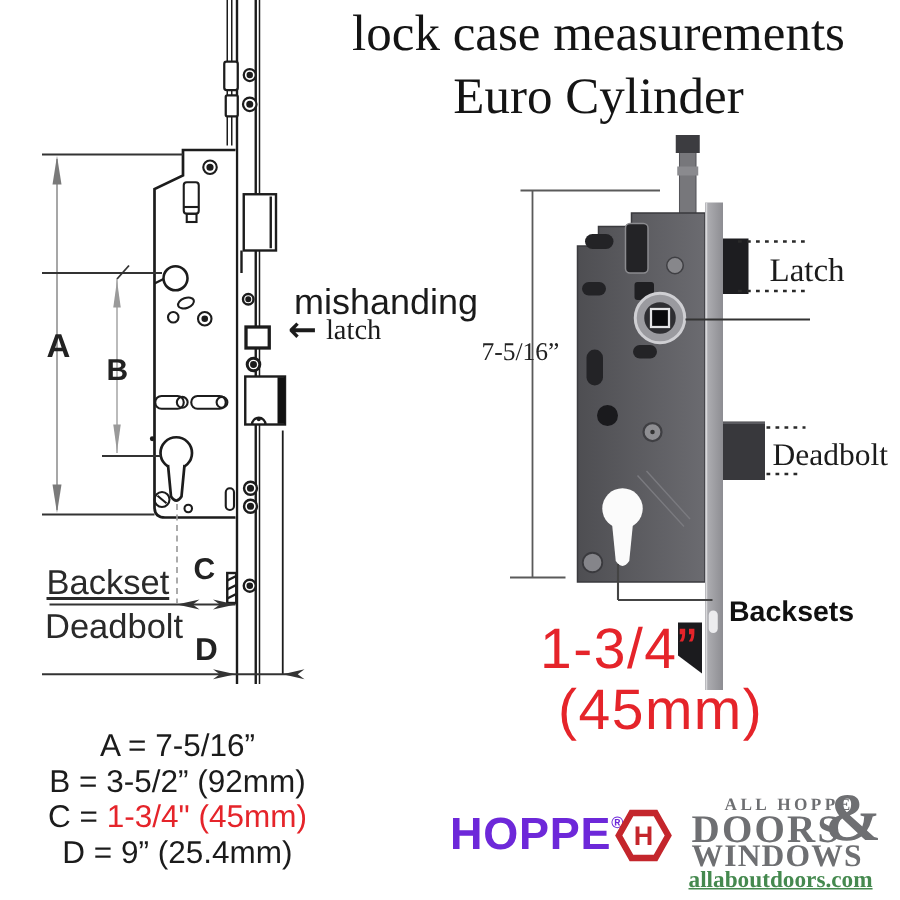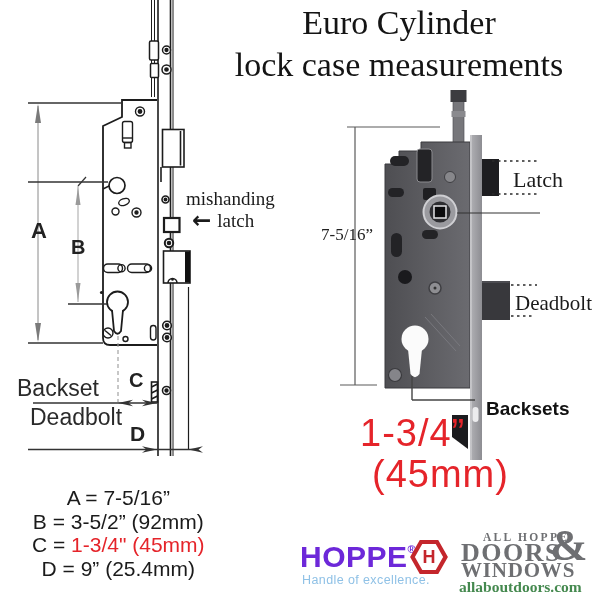--- a/index.html
+++ b/index.html
@@ -8,23 +8,23 @@
   .abs{position:absolute;}
   
   .title{left:198px;top:2px;width:402px;text-align:center;
          font-family:"Liberation Serif",serif;font-size:34px;line-height:1.24;color:#141414;}
   
   .dim-label{font-weight:bold;color:#222;}
   .lbl-a{left:31px;top:218px;font-size:22px;}
   .lbl-b{left:71px;top:236px;font-size:20px;}
   .lbl-c{left:129px;top:369px;font-size:20px;}
   .lbl-d{left:130px;top:422px;font-size:21px;}
-  .lbl-backset{left:17px;top:375px;font-size:23px;color:#2a2a2a;}
+  .lbl-backset{left:31px;top:375px;font-size:23px;color:#2a2a2a;text-decoration:underline;}
   .lbl-dthrow{left:30px;top:406px;font-size:23px;color:#2a2a2a;line-height:23px;}
-  .lbl-mish1{left:186px;top:188px;font-family:Liberation Serif, serif;font-size:19px;}
+  .lbl-mish1{left:196px;top:188px;font-family:Liberation Sans, sans-serif;font-size:24px;}
   .lbl-mish2{left:192px;top:209px;font-family:"Liberation Serif",serif;font-size:19px;display:flex;align-items:center;gap:6px;}
   .lbl-mish2 .arr{font-weight:bold;font-size:23px;font-family:"DejaVu Sans",sans-serif;line-height:1;}
   
   .lbl-hdim{left:321px;top:225px;font-family:"Liberation Serif",serif;font-size:17px;color:#222;}
   .lbl-latch{left:513px;top:167px;font-family:"Liberation Serif",serif;font-size:22px;}
   .lbl-deadbolt{left:515px;top:291px;font-family:"Liberation Serif",serif;font-size:21px;}
   .lbl-backsets{left:486px;top:398px;font-size:19px;font-weight:700;color:#111;}
   .red-big{color:#e5242a;font-size:38px;letter-spacing:1px;margin-top:20px;}
   .lbl-redin{left:360px;top:392px;}
   .lbl-redmm{left:372px;top:433px;}
@@ -36,21 +36,21 @@
   .hoppe-reg{font-size:11px;vertical-align:14px;font-weight:bold;}
   .hoppe-tag{left:302px;top:573px;font-size:12.5px;color:#8fc1e6;letter-spacing:.4px;}
   .hoppe-hex{left:410px;top:537px;width:38px;height:40px;display:flex;align-items:center;justify-content:center;}
   .hoppe-hex span{position:absolute;font-size:18px;font-weight:bold;color:#c4262c;font-family:"Liberation Sans",sans-serif;}
   
   .aadw{left:458px;top:525px;width:130px;height:70px;font-family:"Liberation Serif",serif;color:#6e6f72;}
   .aadw .l1{position:absolute;left:25px;top:6px;font-size:11.5px;letter-spacing:2.3px;font-weight:600;}
   .aadw .amp{position:absolute;left:92px;top:-6px;font-size:45px;font-weight:600;}
   .aadw .l2{position:absolute;left:3px;top:13px;font-size:26px;font-weight:700;letter-spacing:1.5px;}
   .aadw .l3{position:absolute;left:3px;top:33px;font-size:21px;font-weight:700;letter-spacing:.8px;}
-  .aadw .url{position:absolute;left:1px;top:53px;font-size:15.5px;font-weight:700;color:#45894f;}
+  .aadw .url{position:absolute;left:1px;top:53px;font-size:15.5px;font-weight:700;color:#45894f;text-decoration:underline;}
   svg{display:block;}
 </style>
 </head>
 <body>
 
 <div id="stage">
 
   <svg class="abs" style="left:0;top:0" width="260" height="470" viewBox="0 0 260 470">
     <g stroke="#1c1c1c" stroke-width="1.6" fill="none">
       <line x1="158" y1="0" x2="158" y2="456"></line>
@@ -226,41 +226,40 @@
   </svg>
 
   <div class="abs lbl-hdim">7-5/16”</div>
   <div class="abs lbl-latch">Latch</div>
   <div class="abs lbl-deadbolt">Deadbolt</div>
   <div class="abs lbl-backsets">Backsets</div>
   <div class="abs red-big lbl-redin">1-3/4”</div>
   <div class="abs red-big lbl-redmm">(45mm)</div>
 
   <div class="abs title">
+    <div>lock case measurements</div>
     <div>Euro Cylinder</div>
-    <div>lock case measurements</div>
   </div>
 
   <div class="abs meas">
     <div><span>A = </span><span>7-5/16”</span></div>
     <div><span>B = </span><span>3-5/2” (92mm)</span></div>
     <div><span>C = </span><span class="red">1-3/4" (45mm)</span></div>
     <div><span>D = </span><span>9” (25.4mm)</span></div>
   </div>
 
   <div class="abs hoppe-word">
     <span>HOPPE</span><span class="hoppe-reg">®</span>
   </div>
   <div class="abs hoppe-hex">
     <svg width="38" height="40" viewBox="0 0 38 40">
       <polygon points="2.5,20 11,5 27,5 35.5,20 27,35 11,35" fill="#ffffff" stroke="#c4262c" stroke-width="4.2"></polygon>
     </svg>
     <span>H</span>
   </div>
-  <div class="abs hoppe-tag">Handle of excellence.</div>
 
   <div class="abs aadw">
     <span class="l1">ALL HOPPE</span>
     <span class="amp">&amp;</span>
     <span class="l2">DOORS</span>
     <span class="l3">WINDOWS</span>
     <span class="url">allaboutdoors.com</span>
   </div>
 
 </div>

